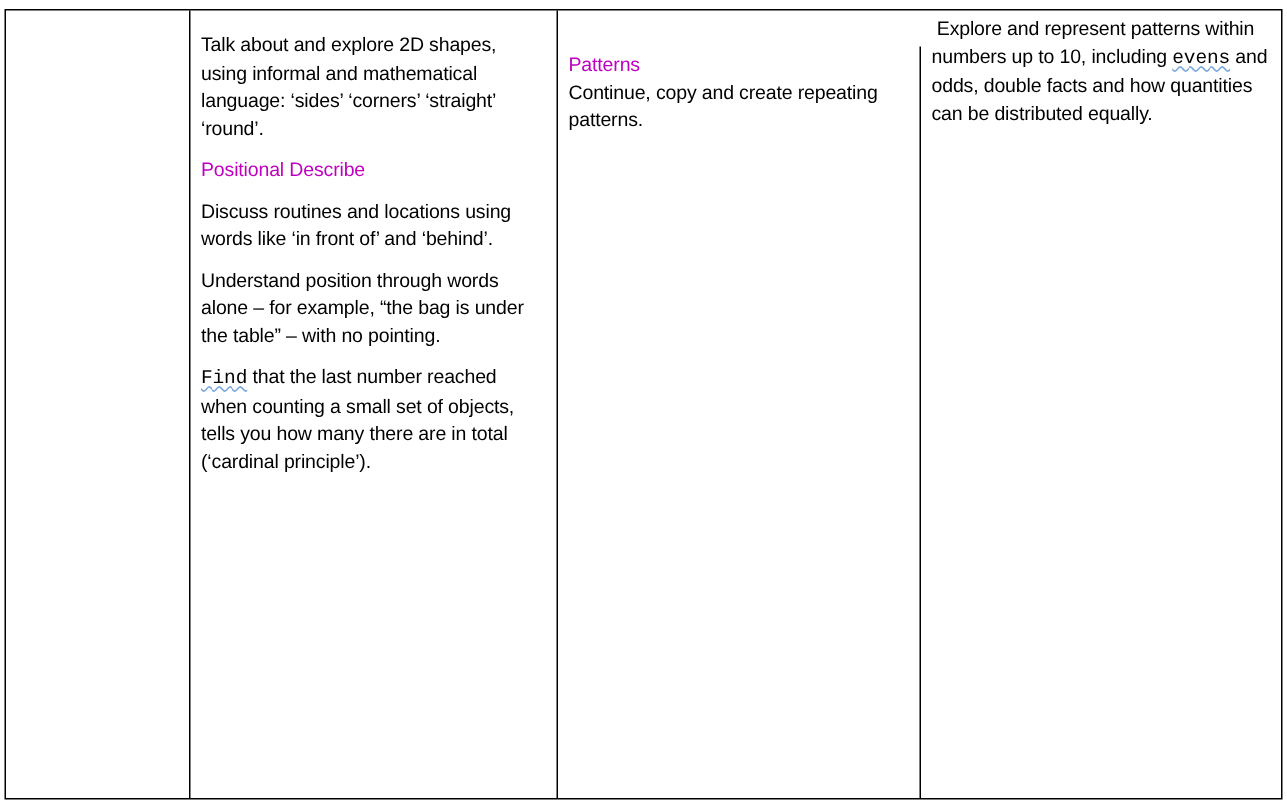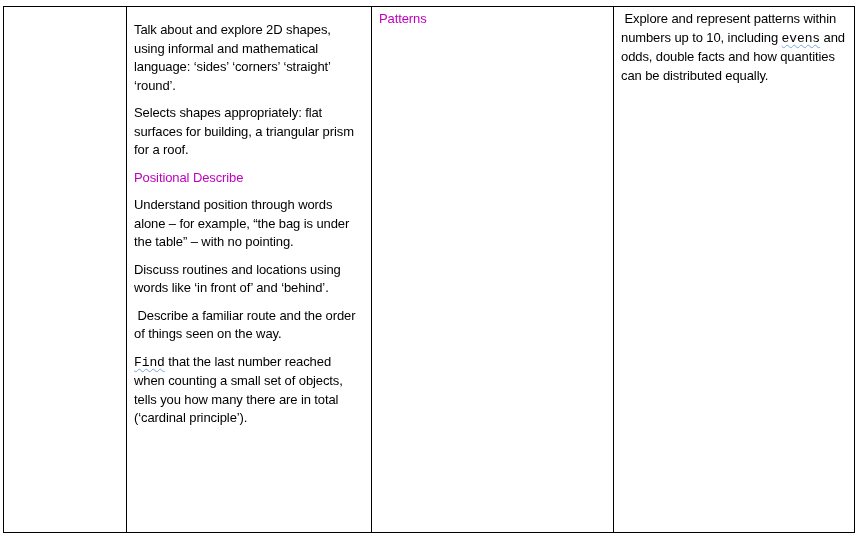--- a/index.html
+++ b/index.html
@@ -31,21 +31,21 @@
     border-right: 1.2px solid #000000;
     padding: 3px 7px 3px 7px;
     font-size: 13px;
     line-height: 18.5px;
     letter-spacing: -0.1px;
     overflow: hidden;
   }
   .cell:last-child { border-right: none; }
   .cell-empty   { width: 123px; }
   .cell-shapes  { width: 245px; padding-top: 14px; }
-  .cell-patterns{ width: 242px; }
+  .cell-patterns{ width: 242px; margin-top: 24px; }
   .cell-numbers { flex: 1; }
   .para {
     margin: 0 0 9px 0;
     white-space: pre-wrap;
   }
   .heading {
     color: #BF00BF;
   }
   .squiggle {
     text-decoration: underline;
@@ -58,29 +58,28 @@
 </style>
 </head>
 <body>
 
 <div class="page-table">
 
   <div class="cell cell-empty"></div>
 
   <div class="cell cell-shapes">
     <p class="para">Talk about and explore 2D shapes, using informal and mathematical language: ‘sides’ ‘corners’ ‘straight’ ‘round’.</p>
-    <p class="para">Selects shapes appropriately: flat surfaces for building, a triangular prism for a roof.</p>
     <p class="para heading">Positional Describe</p>
+    <p class="para">Discuss routines and locations using words like ‘in front of’ and ‘behind’.</p>
     <p class="para">Understand position through words alone – for example, “the bag is under the table” – with no pointing.</p>
-    <p class="para">Discuss routines and locations using words like ‘in front of’ and ‘behind’.</p>
-    <p class="para"> Describe a familiar route and the order of things seen on the way.</p>
     <p class="para"><span class="squiggle">Find</span><span> that the last number reached when counting a small set of objects, tells you how many there are in total (‘cardinal principle’).</span></p>
   </div>
 
   <div class="cell cell-patterns">
     <p class="para heading" style="margin-bottom:0;">Patterns</p>
+    <p class="para">Continue, copy and create repeating patterns.</p>
   </div>
 
   <div class="cell cell-numbers">
     <p class="para"><span> Explore and represent patterns within numbers up to 10, including </span><span class="squiggle">evens</span><span> and odds, double facts and how quantities can be distributed equally.</span></p>
   </div>
 
 </div>
 
 </body></html>

